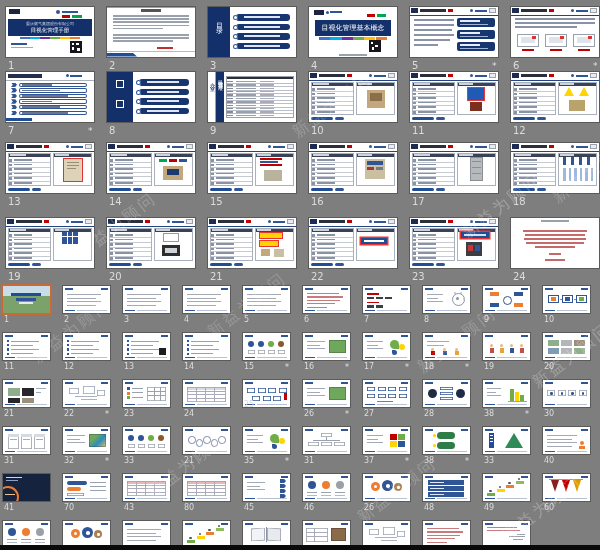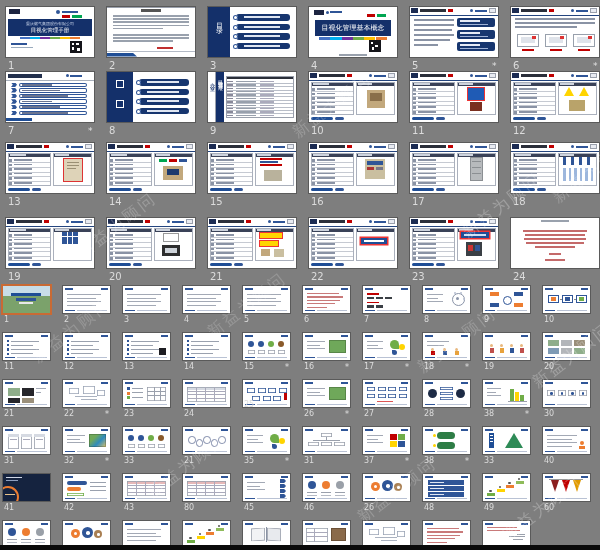--- a/index.html
+++ b/index.html
@@ -1378,21 +1378,21 @@
         <i style="left:38px;top:2px;width:7px;height:1.5px;background:#2f5597;"></i>
         <i style="left:2px;top:23.5px;width:10px;height:1.5px;background:#2f5597;"></i>
         <i style="left:14px;top:24px;width:30px;height:0.6px;background:#b9c2d4;"></i>
         <i style="left:4px;top:7px;width:20px;height:4px;background:#2f5597;border-radius:2px;"></i>
         <i style="left:4px;top:13px;width:14px;height:4px;background:#ed7d31;border-radius:2px;"></i>
         <i style="left:4px;top:19px;width:17px;height:2.5px;box-shadow:inset 0 0 0 0.8px #70ad47;"></i>
         <i style="left:27px;top:8px;width:16px;height:1.2px;background:#9aa1ae;"></i>
         <i style="left:27px;top:12px;width:16px;height:1.2px;background:#9aa1ae;"></i>
         <i style="left:27px;top:16px;width:16px;height:1.2px;background:#9aa1ae;"></i>
       </div>
-      <span class="num bnum" style="left:64px;top:504px;">42</span>
+      <span class="num bnum" style="left:64px;top:504px;">70</span>
       <div class="thumb" style="left:123px;top:474px;width:47px;height:27px;">
         <i style="left:2px;top:2px;width:8px;height:1.5px;background:#2f5597;"></i>
         <i style="left:38px;top:2px;width:7px;height:1.5px;background:#2f5597;"></i>
         <i style="left:2px;top:23.5px;width:10px;height:1.5px;background:#2f5597;"></i>
         <i style="left:14px;top:24px;width:30px;height:0.6px;background:#b9c2d4;"></i>
         <i style="left:4px;top:7px;width:39px;height:3px;background:#e7b8b8;"></i>
         <i style="left:4px;top:7px;width:39px;height:15px;box-shadow:inset 0 0 0 0.8px #98a0ac;"></i>
         <i style="left:4px;top:10.7px;width:39px;height:0.6px;background:#aab;"></i>
         <i style="left:13px;top:7px;width:0.6px;height:15px;background:#aab;"></i>
         <i style="left:4px;top:14.399999999999999px;width:39px;height:0.6px;background:#aab;"></i>

